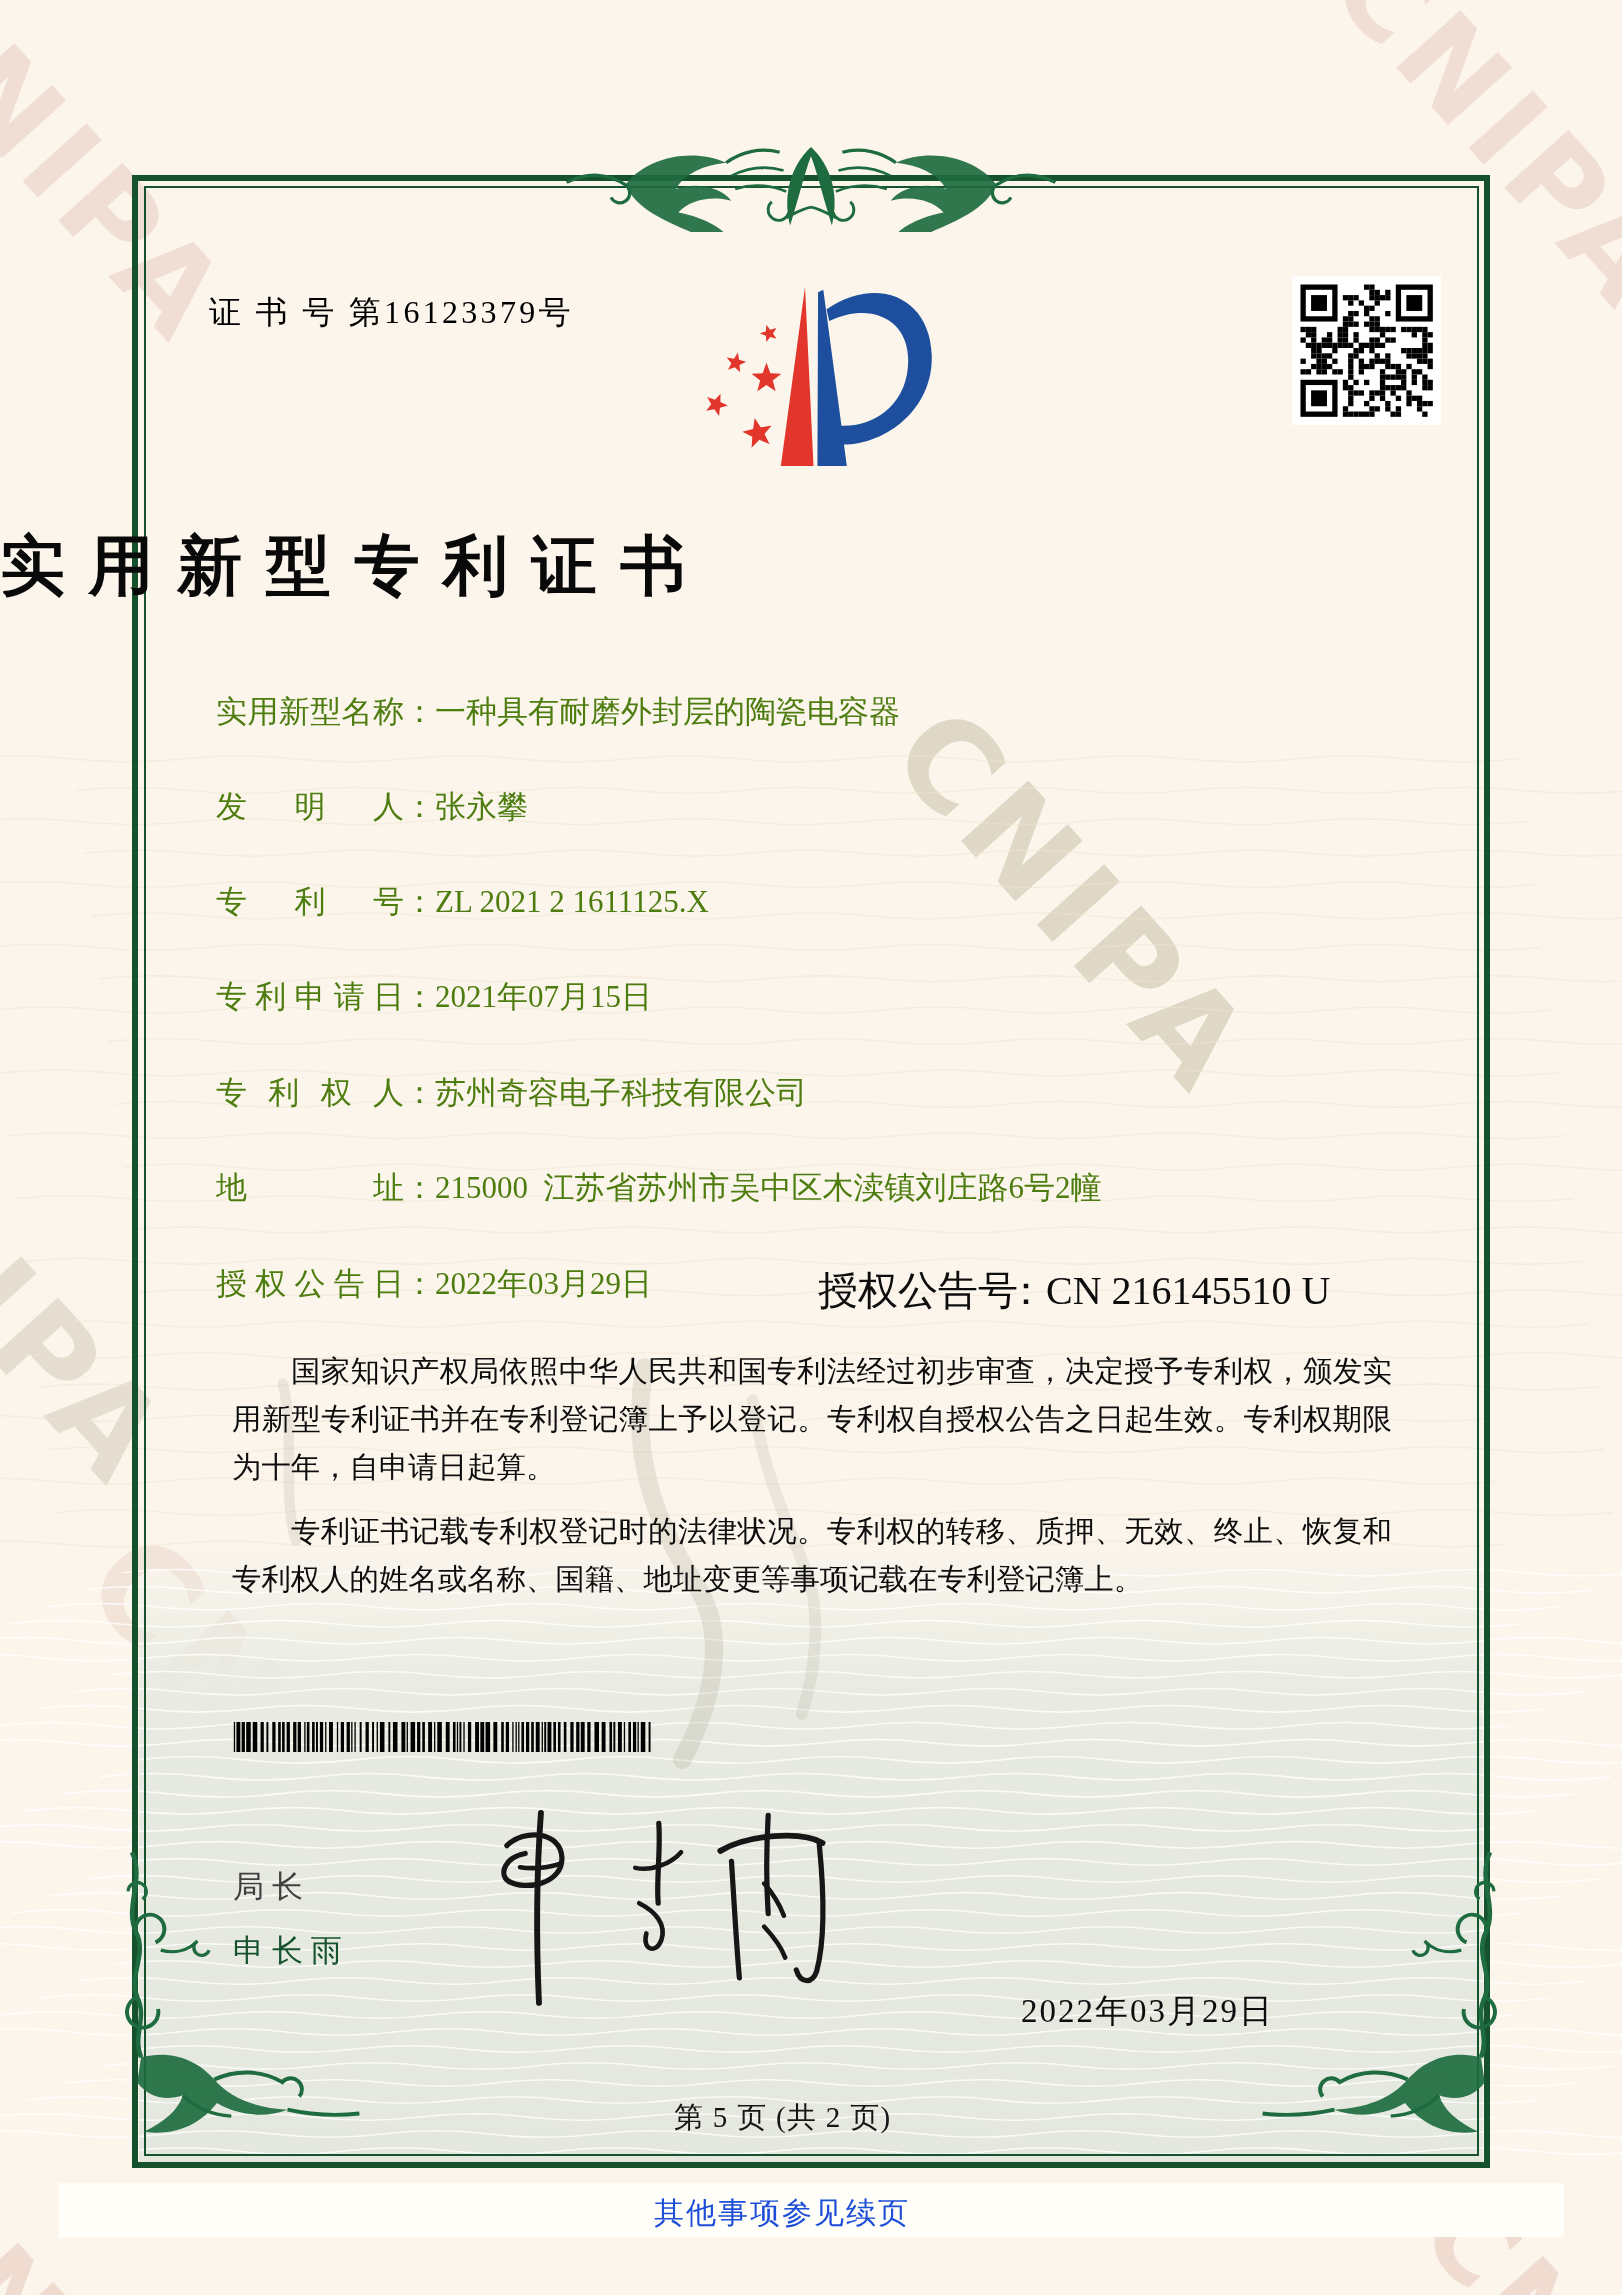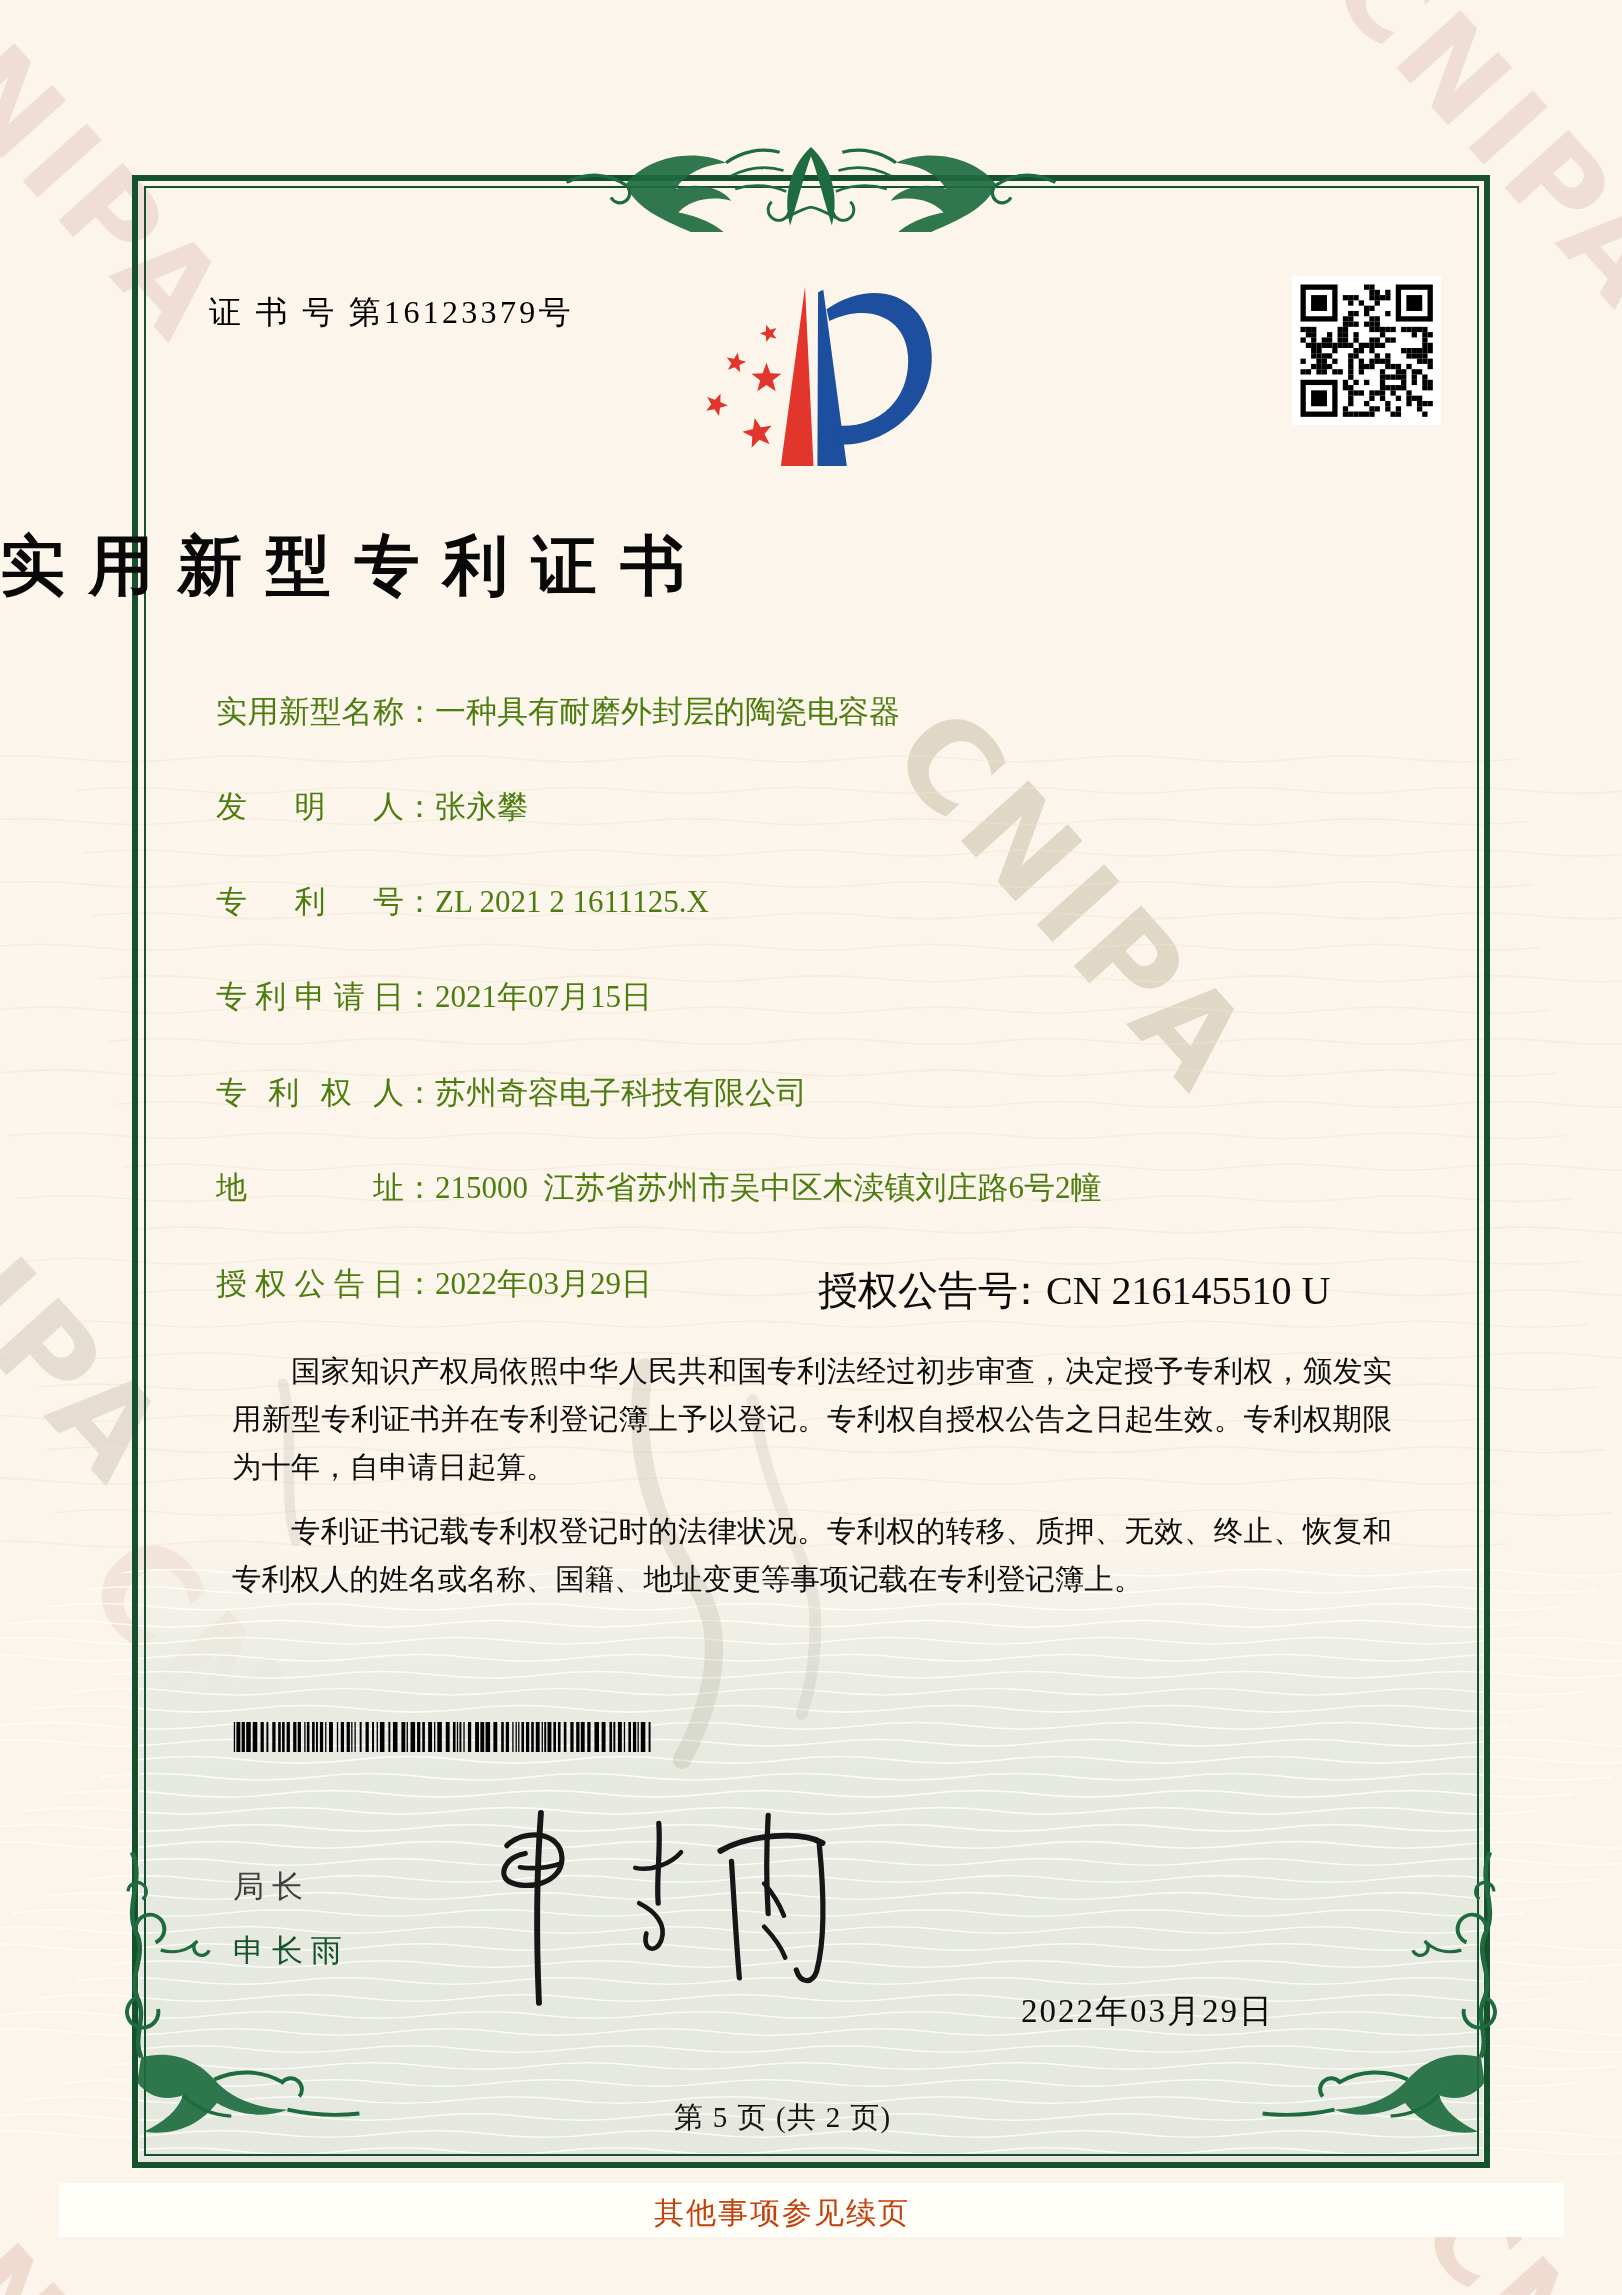--- a/index.html
+++ b/index.html
@@ -28,21 +28,21 @@
   #row1{top:691px;} #row2{top:786px;} #row3{top:881px;} #row4{top:976px;}
   #row5{top:1072px;} #row6{top:1167px;} #row7{top:1263px;} 
   #row7b{left:818px;top:1263px;font-size:40px;color:#0d0d0d;white-space:nowrap;}
   #body-text{left:216px;top:1331px;width:1192px;font-size:29.4px;line-height:48px;
              text-align:justify;color:#0d0d0d;}
   #body-text p{margin:16px;text-indent:59px;}
   #duty-role{left:233px;top:1866px;font-size:31px;letter-spacing:7.9px;color:#404040;}
   #duty-name{left:233px;top:1930px;font-size:31px;letter-spacing:7.9px;color:#14532d;}
   #issue-date{left:1021px;top:1989px;font-size:33px;letter-spacing:2px;color:#0d0d0d;}
   #page-indicator{left:674px;top:2098px;font-size:29px;letter-spacing:1.3px;color:#151515;}
-  #footer-note{left:654px;top:2193px;font-size:30px;letter-spacing:2px;color:#c2410c;}
+  #footer-note{left:654px;top:2193px;font-size:30px;letter-spacing:2px;color:#1d4ed8;}
 </style>
 </head>
 <body>
 
 <div id="page">
 
   <div class="wm" style="left:-39px;top:-52px;font-size:118px;color:rgba(224,182,170,0.38);">CNIPA</div>
   <div class="wm" style="left:1407px;top:-85px;font-size:118px;color:rgba(224,182,170,0.38);">CNIPA</div>
   <div class="wm" style="left:972px;top:681px;font-size:124px;color:rgba(203,191,167,0.55);">CNIPA</div>
   <div class="wm" style="left:-111px;top:1073px;font-size:124px;color:rgba(200,192,176,0.45);">CNIPA</div>

